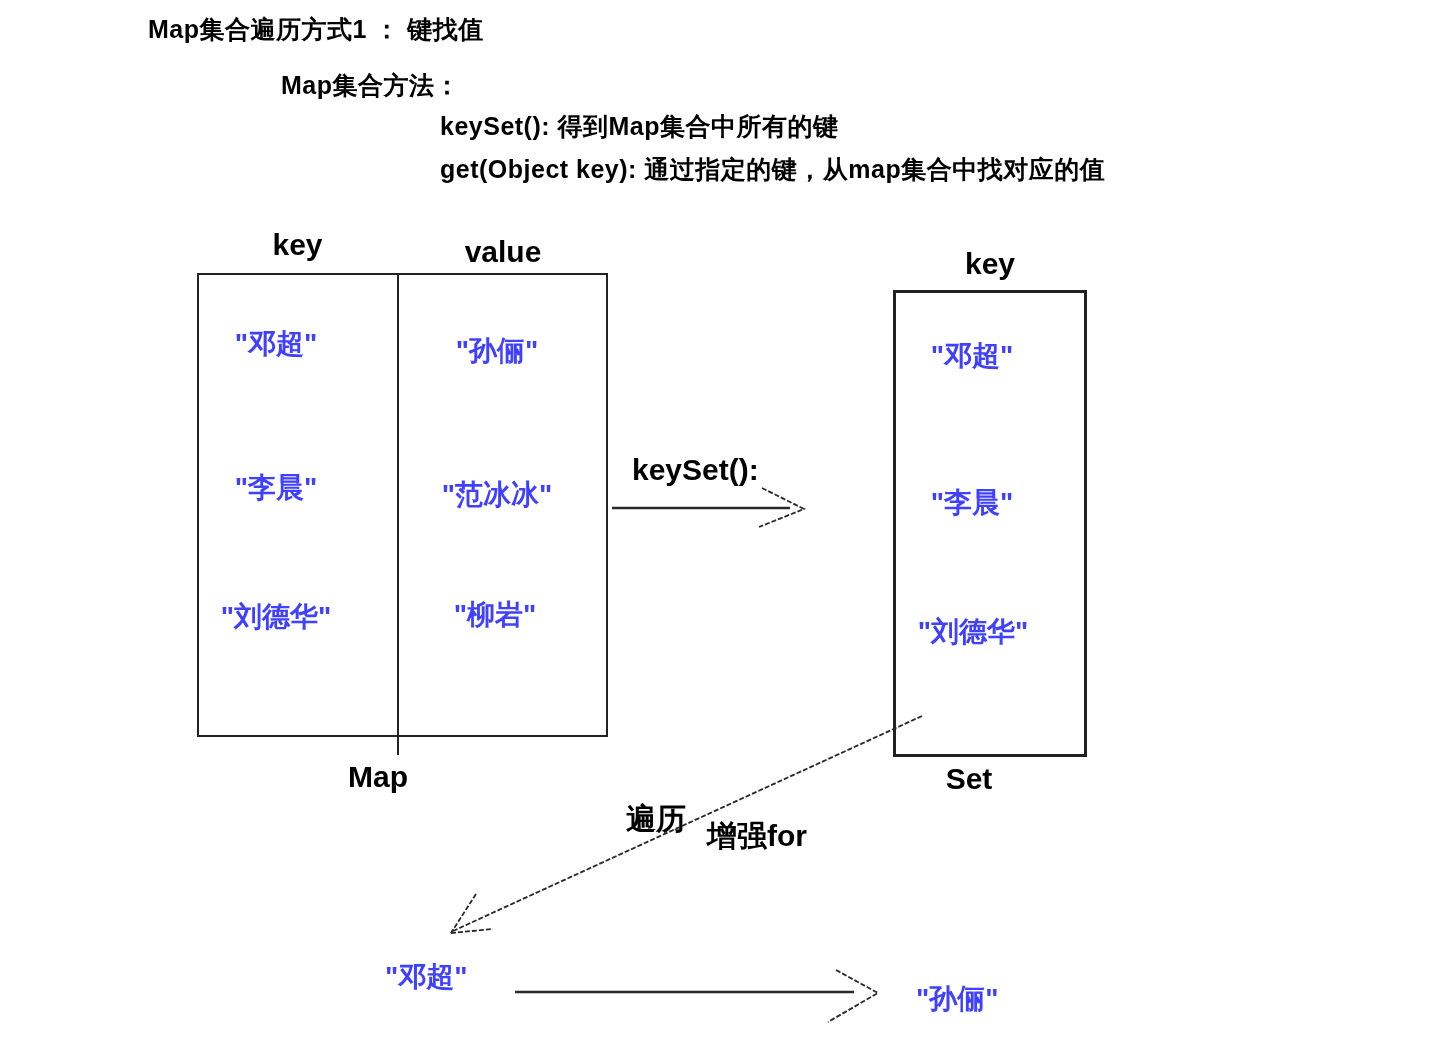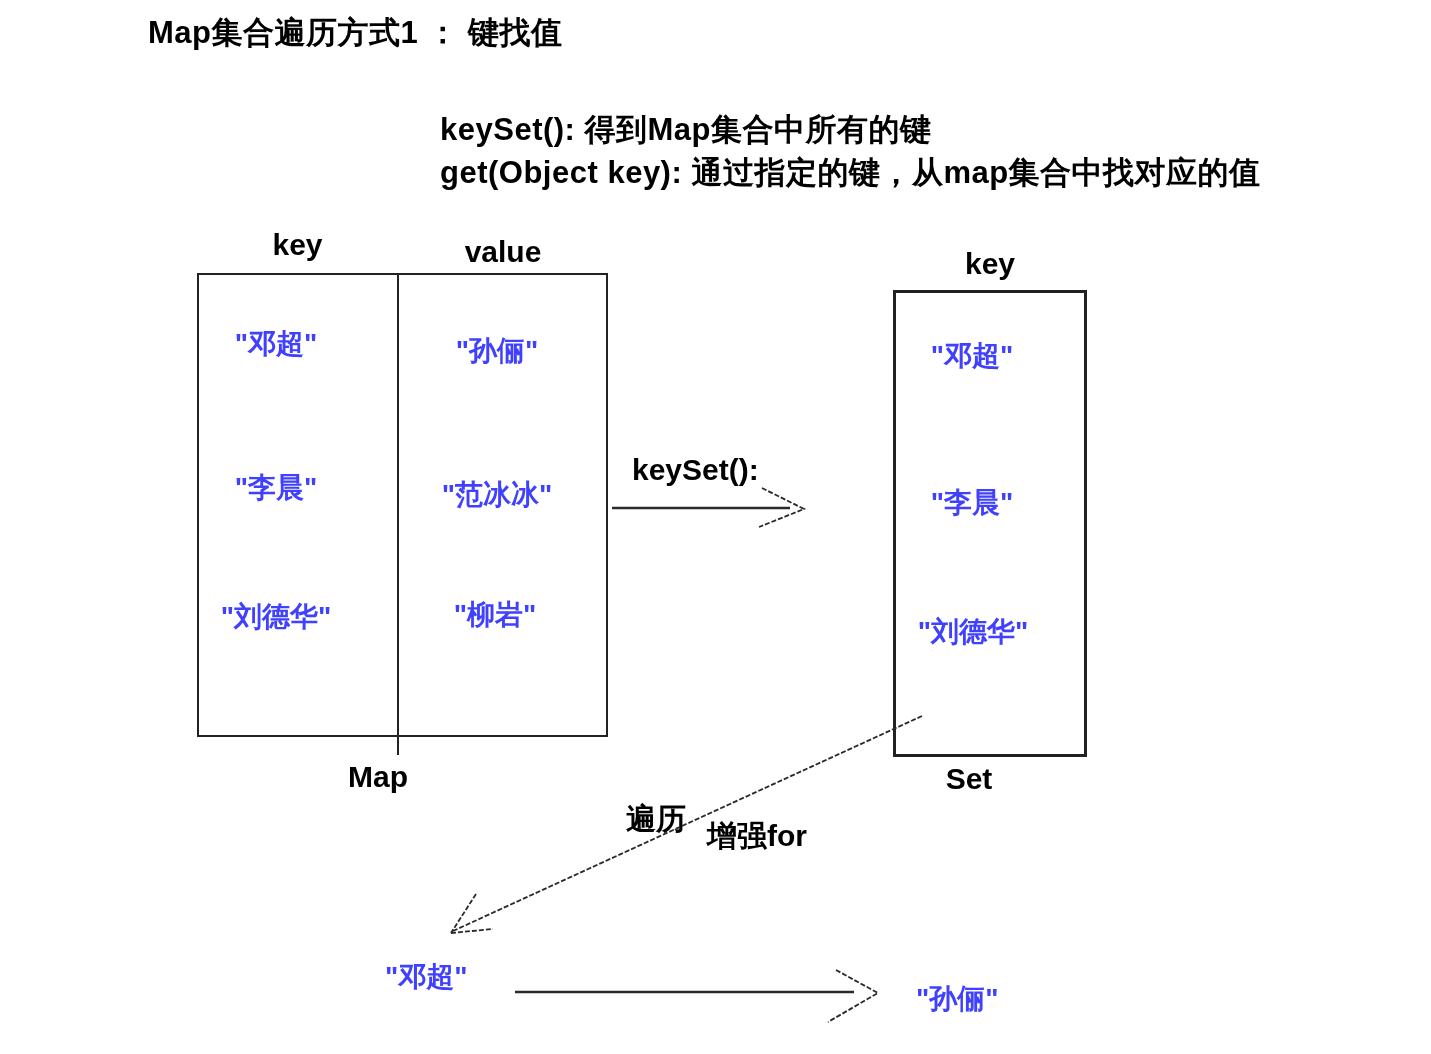--- a/index.html
+++ b/index.html
@@ -7,21 +7,21 @@
     position:relative;
     width:1431px;height:1054px;
     background:#ffffff;
     font-family:"Liberation Sans","DejaVu Sans",sans-serif;
     font-weight:700;
     color:#000;
     overflow:hidden;
   }
   .abs{position:absolute;white-space:nowrap;line-height:1.15;}
   .black-label{font-size:30px;color:#000;}
-  .heading{font-size:31px;color:#000;letter-spacing:0.5px;}
+  .heading{font-size:25px;color:#000;letter-spacing:0.5px;}
   .blue-entry{font-size:28px;color:#4040ff;line-height:1;}
   .centered{transform:translateX(-50%);}
   .col-header{text-align:center;}
   .map-box{
     position:absolute;left:197px;top:273px;
     width:411px;height:464px;
     border:2px solid #222;
     box-sizing:border-box;
   }
   .map-divider{
@@ -42,20 +42,21 @@
   }
   .solid-line{stroke:#2a2a2a;stroke-width:2.6;fill:none;}
   .sketch-line{stroke:#2a2a2a;stroke-width:1.8;fill:none;stroke-dasharray:5 2;}
 </style>
 </head>
 <body>
 
 <div class="stage">
 
   <div class="abs heading" style="left:148px;top:15px;">Map集合遍历方式1 ：  键找值</div>
+  <div class="abs heading" style="left:281px;top:71px;">Map集合方法：</div>
   <div class="abs heading" style="left:440px;top:112px;">keySet(): 得到Map集合中所有的键</div>
   <div class="abs heading" style="left:440px;top:155px;">get(Object key): 通过指定的键，从map集合中找对应的值</div>
 
   <div class="abs black-label col-header" style="left:197px;top:228px;width:201px;">key</div>
   <div class="abs black-label col-header" style="left:398px;top:235px;width:210px;">value</div>
 
   <div class="map-box"></div>
   <div class="map-divider"></div>
 
   <div class="abs blue-entry centered" style="left:276px;top:330px;">"邓超"</div>

